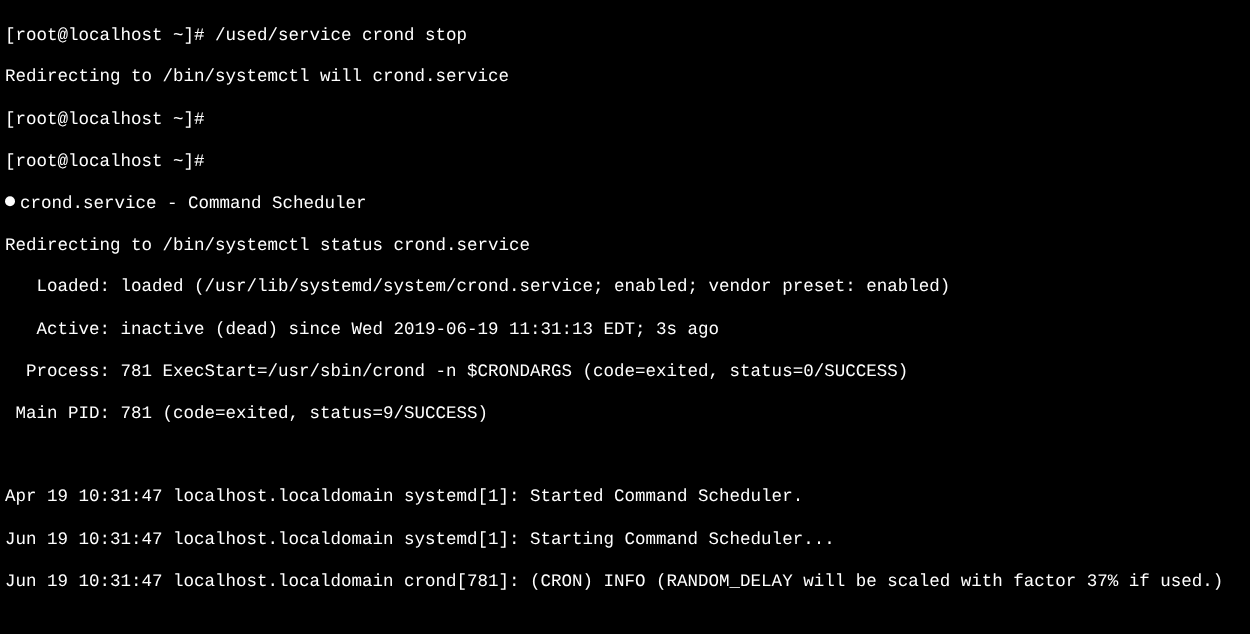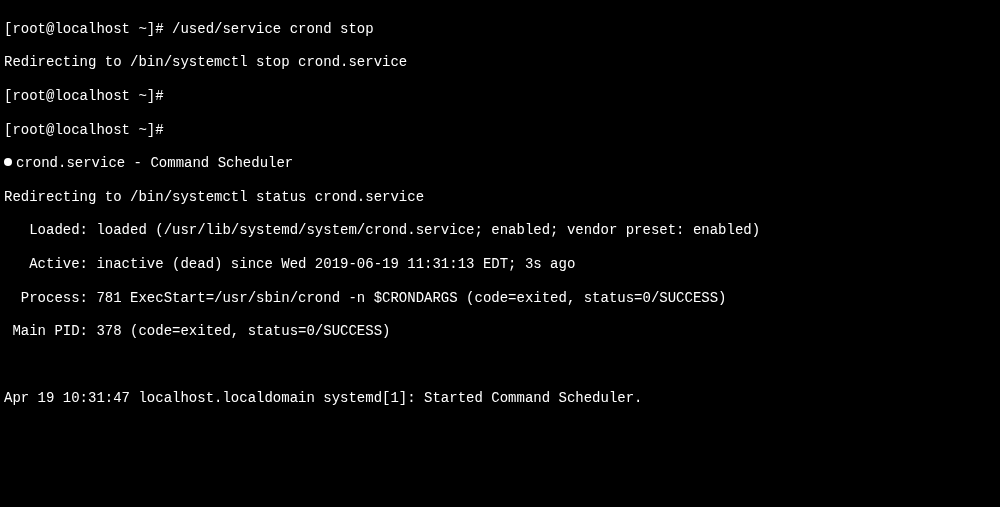--- a/index.html
+++ b/index.html
@@ -34,31 +34,33 @@
       vertical-align: middle;
       position: relative;
       top: -1px;
     }
   </style>
 </head>
 <body>
 
 <div class="terminal">
 <span class="line"><span>[root@localhost ~]# </span><span>/used/service crond stop</span></span>
-<span class="line">Redirecting to /bin/systemctl stop crond.service</span>
+<span class="line">Redirecting to /bin/systemctl will crond.service</span>
 <span class="line"><span>[root@localhost ~]# </span></span>
 <span class="line"><span>[root@localhost ~]# </span></span>
 <span class="line"><span class="bullet"></span><span>crond.service - Command Scheduler</span></span>
 <span class="line">Redirecting to /bin/systemctl status crond.service</span>
 <span class="line">   Loaded: loaded (/usr/lib/systemd/system/crond.service; enabled; vendor preset: enabled)</span>
 <span class="line">   Active: inactive (dead) since Wed 2019-06-19 11:31:13 EDT; 3s ago</span>
 <span class="line">  Process: 781 ExecStart=/usr/sbin/crond -n $CRONDARGS (code=exited, status=0/SUCCESS)</span>
-<span class="line"> Main PID: 378 (code=exited, status=0/SUCCESS)</span>
+<span class="line"> Main PID: 781 (code=exited, status=9/SUCCESS)</span>
 <span class="line"> </span>
 <span class="line">Apr 19 10:31:47 localhost.localdomain systemd[1]: Started Command Scheduler.</span>
+<span class="line">Jun 19 10:31:47 localhost.localdomain systemd[1]: Starting Command Scheduler...</span>
+<span class="line">Jun 19 10:31:47 localhost.localdomain crond[781]: (CRON) INFO (RANDOM_DELAY will be scaled with factor 37% if used.)</span>
 
 
 
 
 
 
 
 </div>
 
 </body></html>

